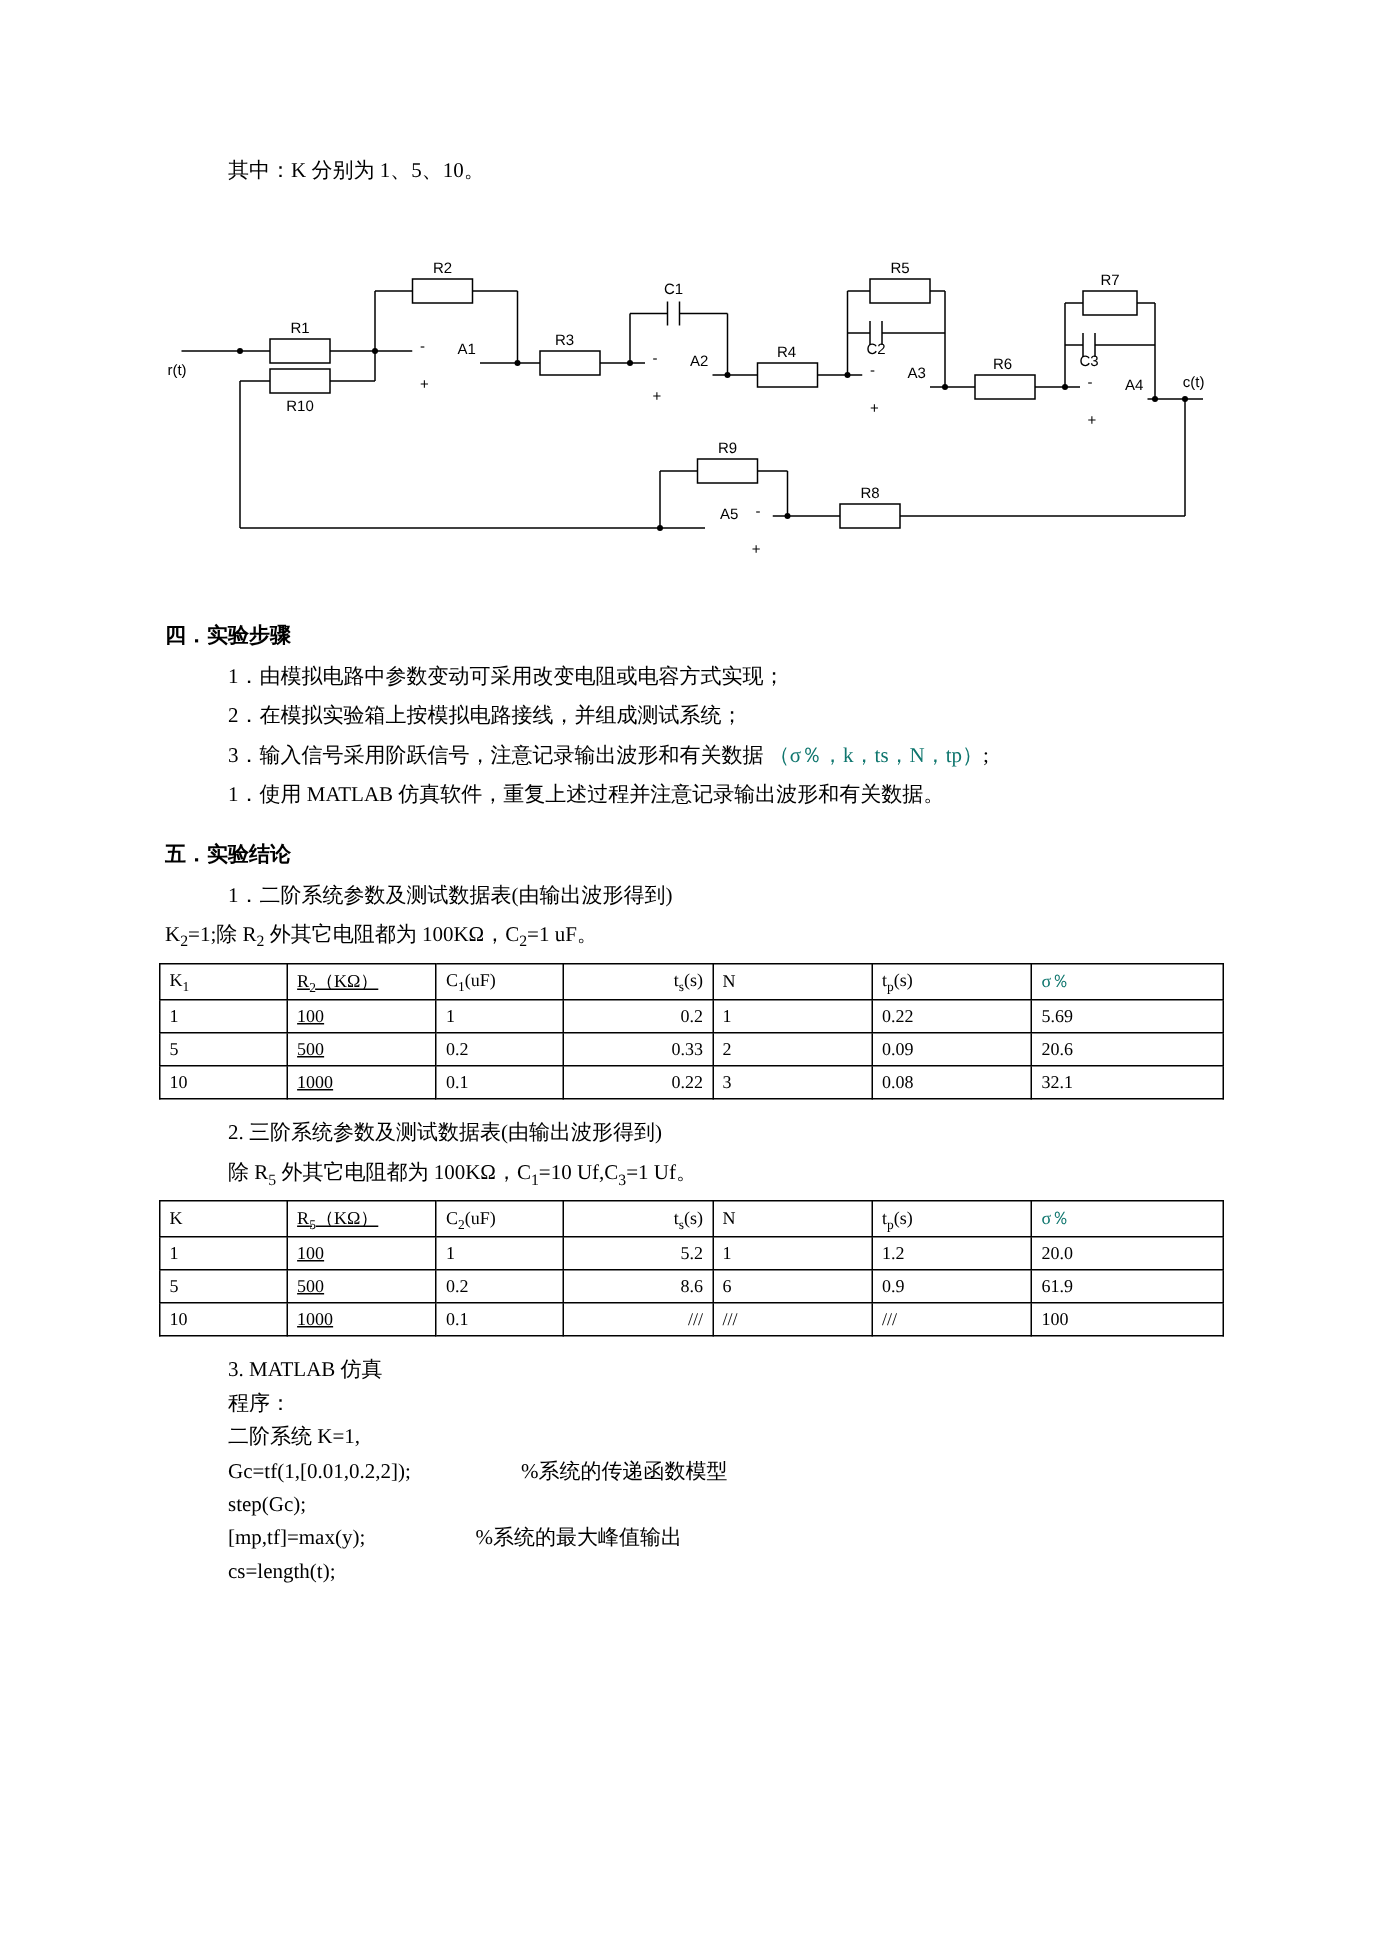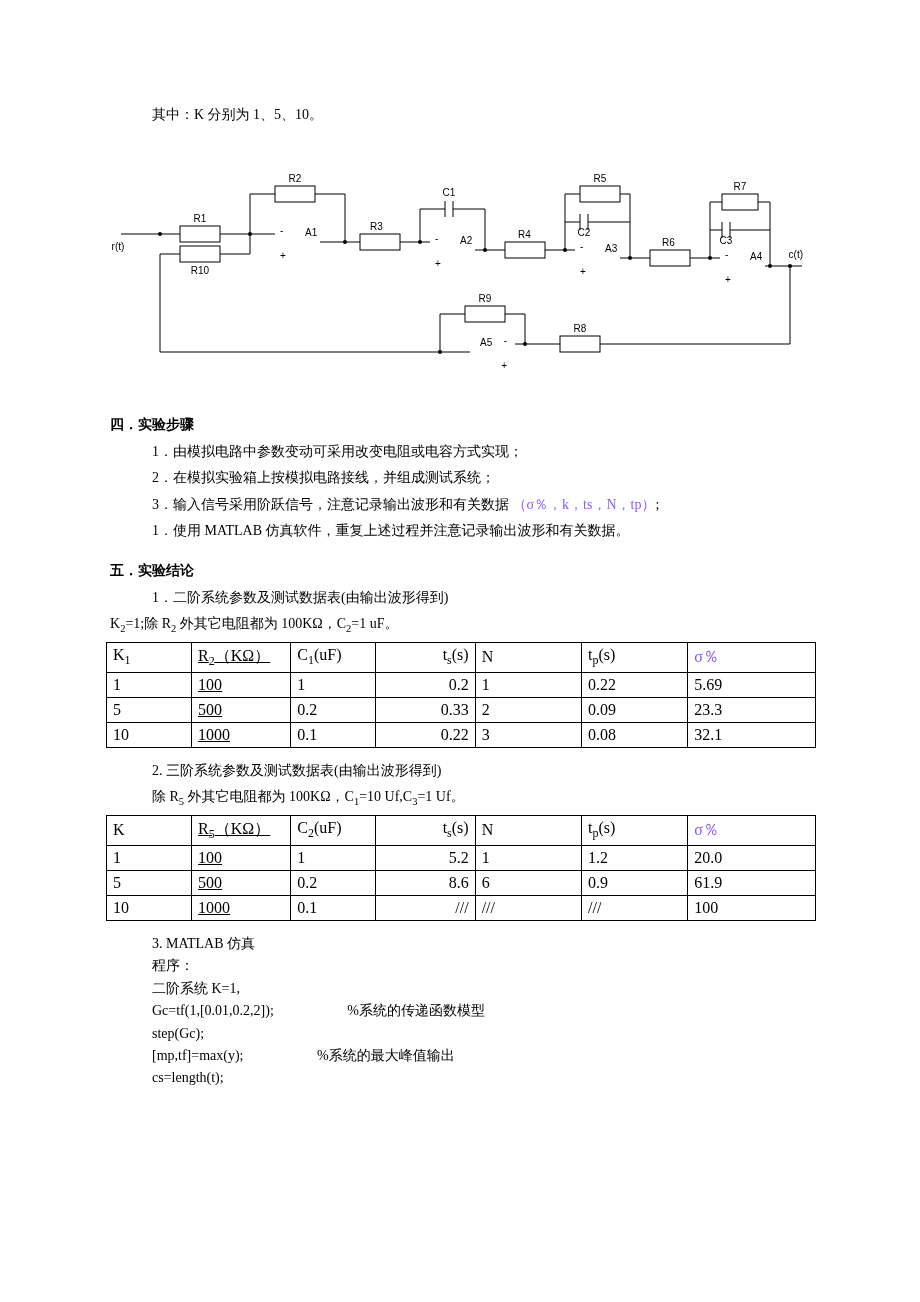--- a/index.html
+++ b/index.html
@@ -12,26 +12,26 @@
     }
     .para {
       line-height: 1.6;
       margin: 4px 0;
     }
     .indent2 { padding-left: 3em; }
     .heading {
       font-weight: bold;
       margin-top: 18px;
     }
-    .red { color: #8b5cf6; }
+    .red { color: #0f766e; }
     table {
       border-collapse: collapse;
       width: 710px;
       margin: 2px 0 12px -4px;
-      font-size: 16px;
+      font-size: 12px;
     }
     td {
       border: 1px solid #000;
       padding: 3px 6px;
       text-align: left;
     }
     td:nth-child(1){ width: 12%; }
     td:nth-child(2){ width: 14%; text-decoration: underline; }
     td:nth-child(3){ width: 12%; }
     td:nth-child(4){ width: 14%; text-align: right; }
@@ -227,21 +227,21 @@
     <td>0.22</td>
     <td>5.69</td>
   </tr>
   <tr>
     <td>5</td>
     <td>500</td>
     <td>0.2</td>
     <td>0.33</td>
     <td>2</td>
     <td>0.09</td>
-    <td>23.3</td>
+    <td>20.6</td>
   </tr>
   <tr>
     <td>10</td>
     <td>1000</td>
     <td>0.1</td>
     <td>0.22</td>
     <td>3</td>
     <td>0.08</td>
     <td>32.1</td>
   </tr>

